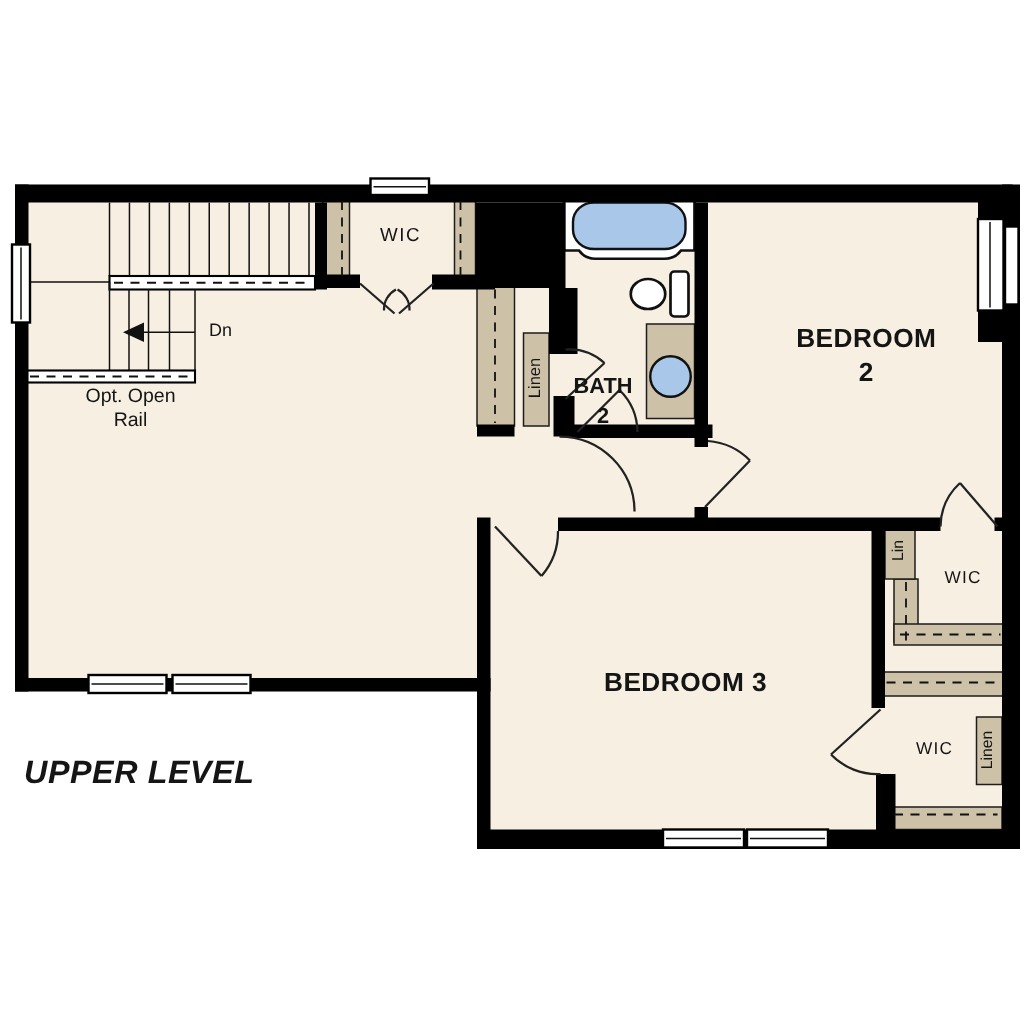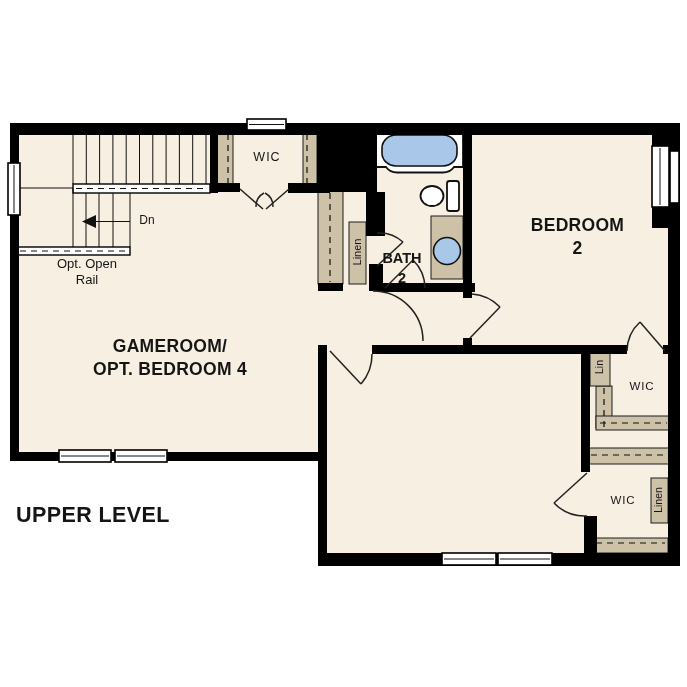--- a/index.html
+++ b/index.html
@@ -180,28 +180,27 @@
       <path class="door" d="M665,351 L640,322"></path>
       <path class="door" d="M627,351 A40,40 0 0 1 640,322"></path>
     </g>
     <g>
       <path class="door" d="M587,473 L554,503"></path>
       <path class="door" d="M554,503 A43,43 0 0 0 587,516"></path>
     </g>
   </g>
 </svg>
 
-  <div class="lbl b" style="left:170px;top:358px;font-size:17.5px;letter-spacing:.3px;">GAMEROOM/
-OPT. BEDROOM 4</div>
   <div class="lbl b" style="left:563px;top:237px;font-size:17.5px;letter-spacing:.3px;padding-left:29px;">BEDROOM 2</div>
+  <div class="lbl b" style="left:457px;top:455px;font-size:17.5px;letter-spacing:.3px;">BEDROOM 3</div>
   <div class="lbl b" style="left:402px;top:220px;font-size:14.5px;line-height:1.4;margin-top:48px;">BATH
 2</div>
   <div class="lbl" style="left:267px;top:157px;font-size:12.5px;letter-spacing:1px;">WIC</div>
   <div class="lbl" style="left:642px;top:386px;font-size:11.5px;letter-spacing:.8px;">WIC</div>
   <div class="lbl" style="left:623px;top:500px;font-size:11.5px;letter-spacing:.8px;">WIC</div>
   <div class="lbl rot" style="left:600px;top:367px;font-size:10.5px;">Lin</div>
   <div class="lbl rot" style="left:357px;top:252px;font-size:11px;">Linen</div>
   <div class="lbl rot" style="left:659px;top:500px;font-size:10.5px;">Linen</div>
   <div class="lbl" style="left:147px;top:221px;font-size:12px;">Dn</div>
   <div class="lbl" style="left:87px;top:272px;font-size:13px;line-height:1.25;">Opt. Open
 Rail</div>
-  <div class="lbl b" style="left:16px;top:502px;transform:none;text-align:left;font-size:21.5px;letter-spacing:.4px;">UPPER LEVEL</div>
+  <div class="lbl b" style="left:16px;top:502px;transform:none;text-align:left;font-size:21.5px;letter-spacing:.4px;font-style:italic;">UPPER LEVEL</div>
 </div>
 
 </body></html>

